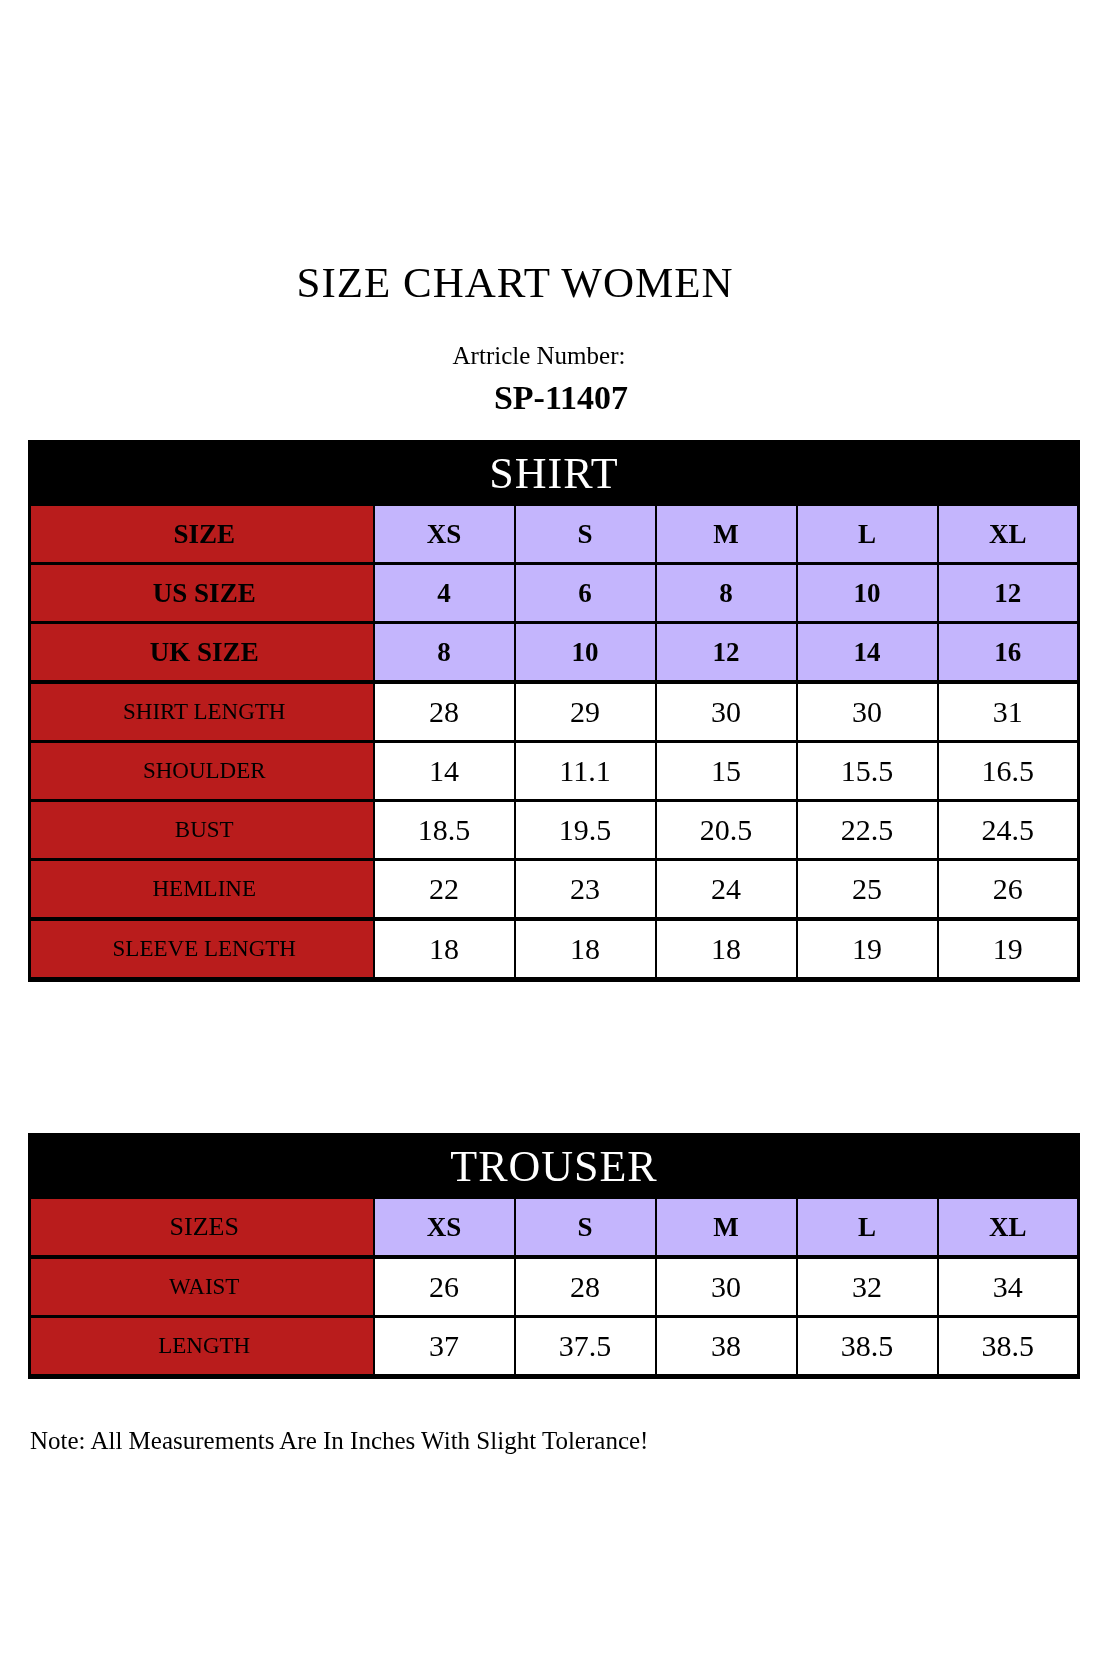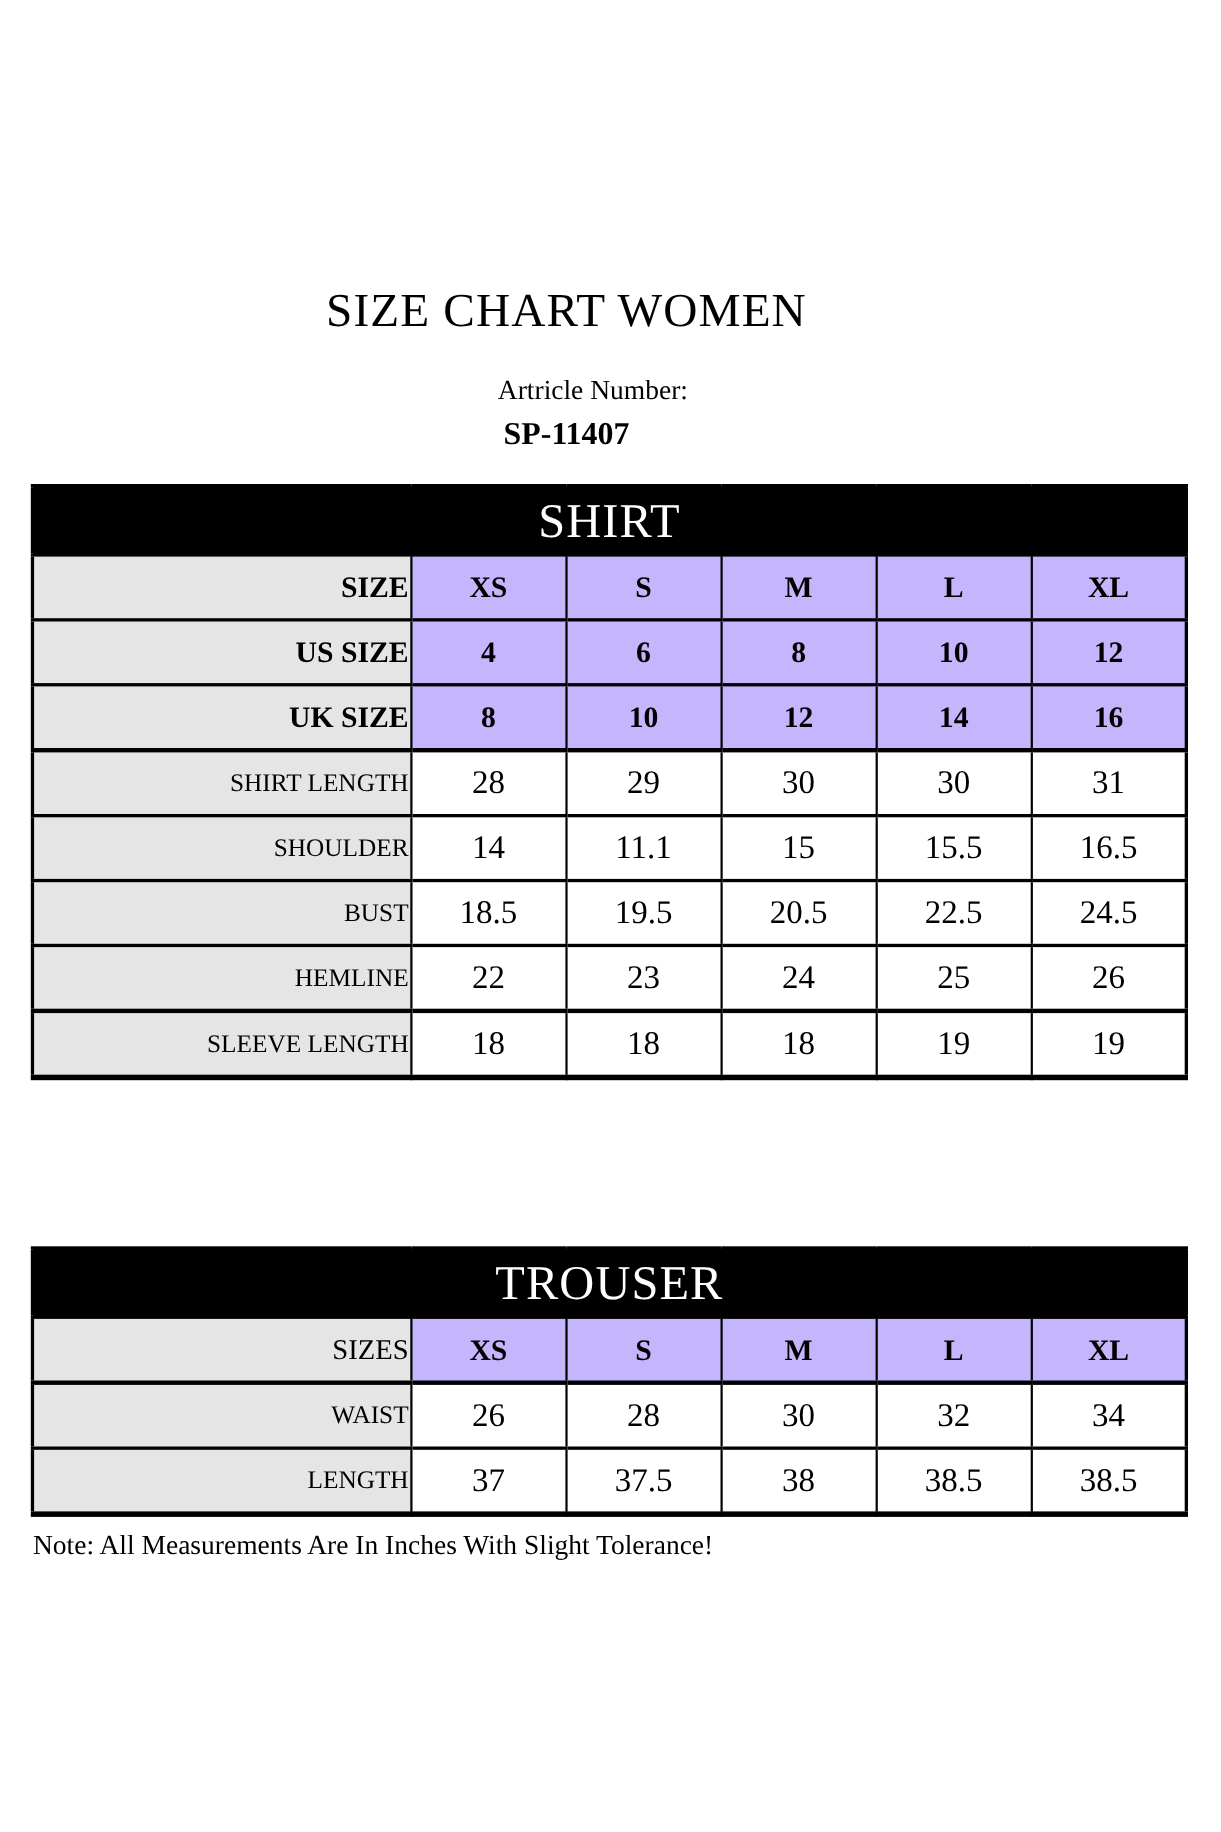--- a/index.html
+++ b/index.html
@@ -3,42 +3,42 @@
 <meta charset="utf-8">
 <style>
   html,body{margin:0;padding:0;}
   body{
     width:1110px;height:1665px;position:relative;background:#ffffff;
     font-family:"Liberation Serif","DejaVu Serif",serif;color:#000;
   }
   .heading{position:absolute;left:0;width:1030px;text-align:center;margin-top:36px;}
   .page-title{top:222px;font-size:43px;letter-spacing:1px;}
   .article-label{top:306px;font-size:25px;padding-left:24px;}
-  .article-number{top:343px;font-size:29px;font-weight:bold;}
+  .article-number{top:343px;font-size:34px;font-weight:bold;padding-left:46px;}
 
   table.size-table{
     position:absolute;left:28px;width:1052px;
     border-collapse:collapse;table-layout:fixed;
     border:3px solid #000;border-bottom-width:5px;padding-left:44px;
   }
   #shirt-table{top:440px;}
   #trouser-table{top:1133px;}
   col.lblcol{width:344px;}
   td.table-banner{
     background:#000;color:#fff;text-align:center;
     font-size:44px;height:58px;letter-spacing:1px;
   }
   td{border:2px solid #000;border-top-width:3px;border-bottom-width:3px;height:54px;}
   tr.thick-bottom td{border-bottom-width:4px;}
-  td.lbl{background:#e5e5e5;text-align:right;padding-left:6px;font-size:23px;}
+  td.lbl{background:#b91c1c;text-align:center;padding-left:6px;font-size:23px;}
   td.val{text-align:center;font-size:30px;}
   tr.hdr td.lbl{font-size:27px;font-weight:bold;}
   tr.hdr td.val{background:#c4b5fd;font-size:27px;font-weight:bold;}
   tr.hdr td.lbl.plain{font-weight:normal;font-size:26px;}
-  .note{position:absolute;left:30px;top:1392px;font-size:25px;}
+  .note{position:absolute;left:30px;top:1427px;font-size:25px;}
 </style>
 </head>
 <body>
 
 <div class="heading page-title">SIZE CHART WOMEN</div>
 <div class="heading article-label">Artricle Number:</div>
 <div class="heading article-number">SP-11407</div>
 
 <table class="size-table" id="shirt-table">
   <colgroup>

